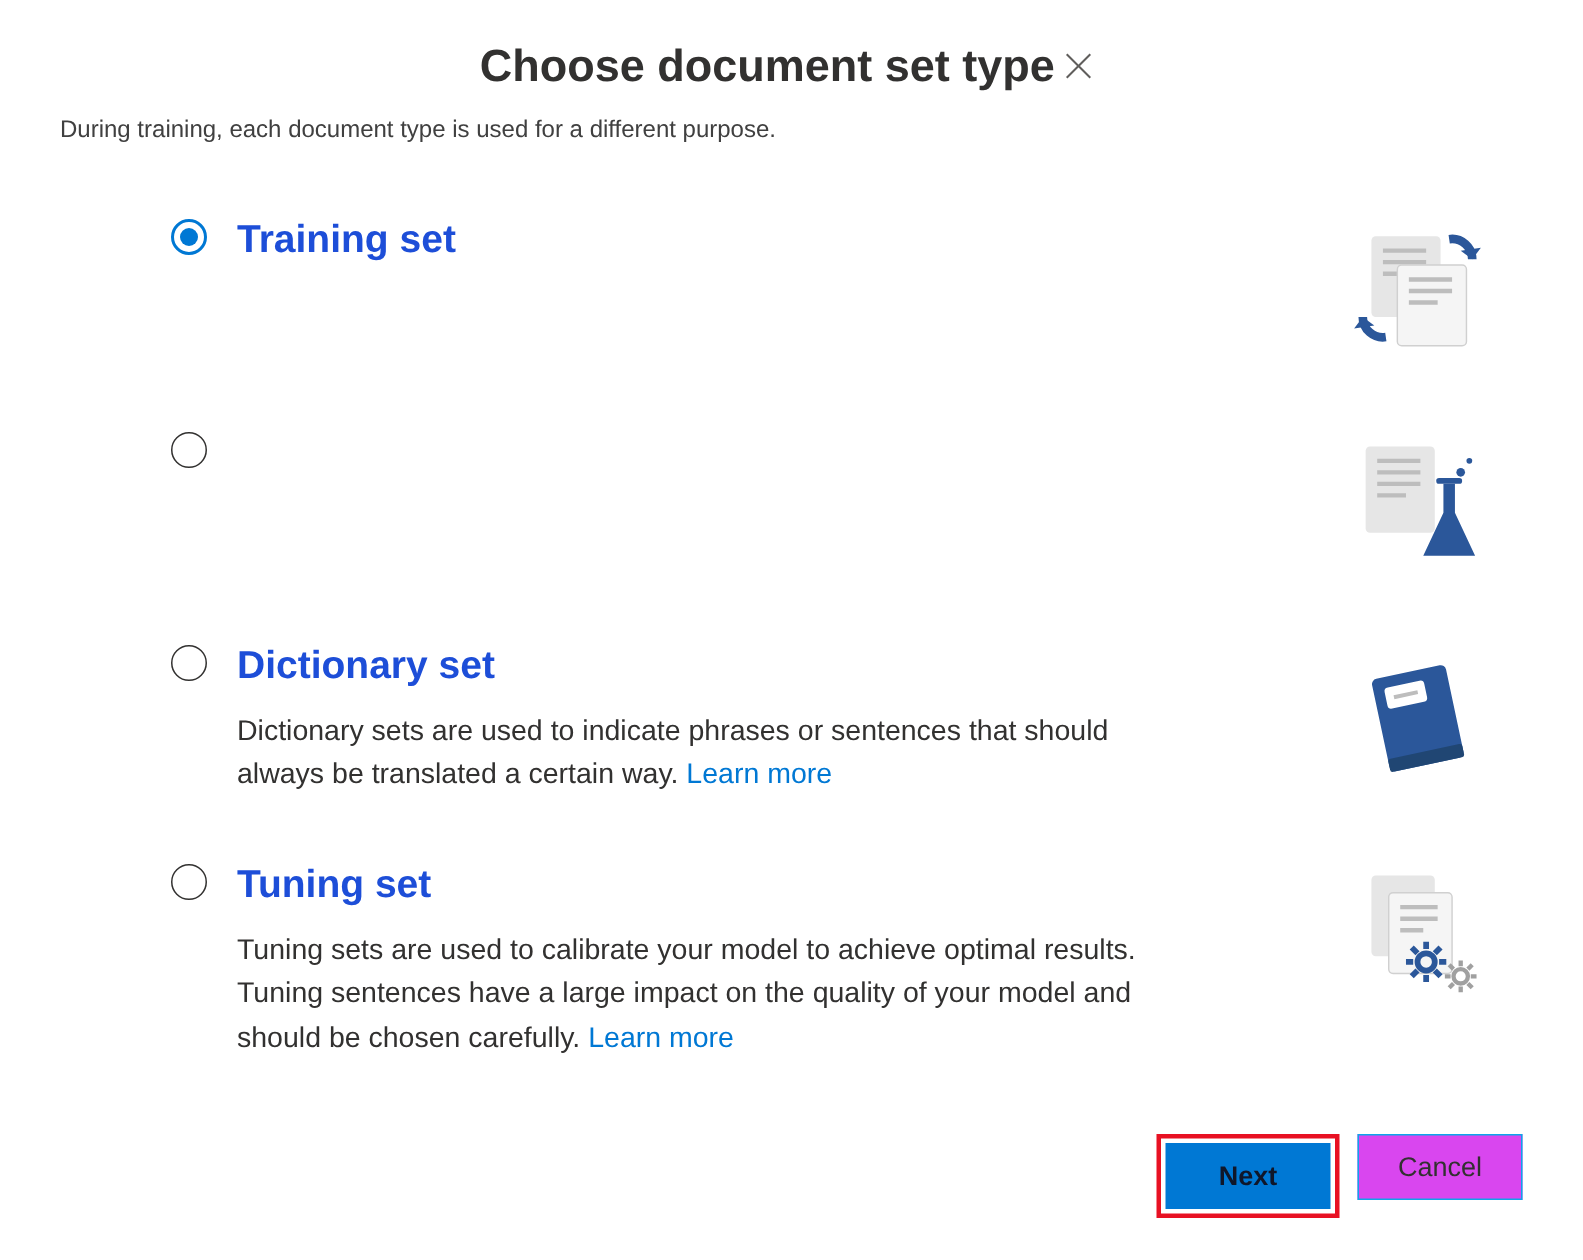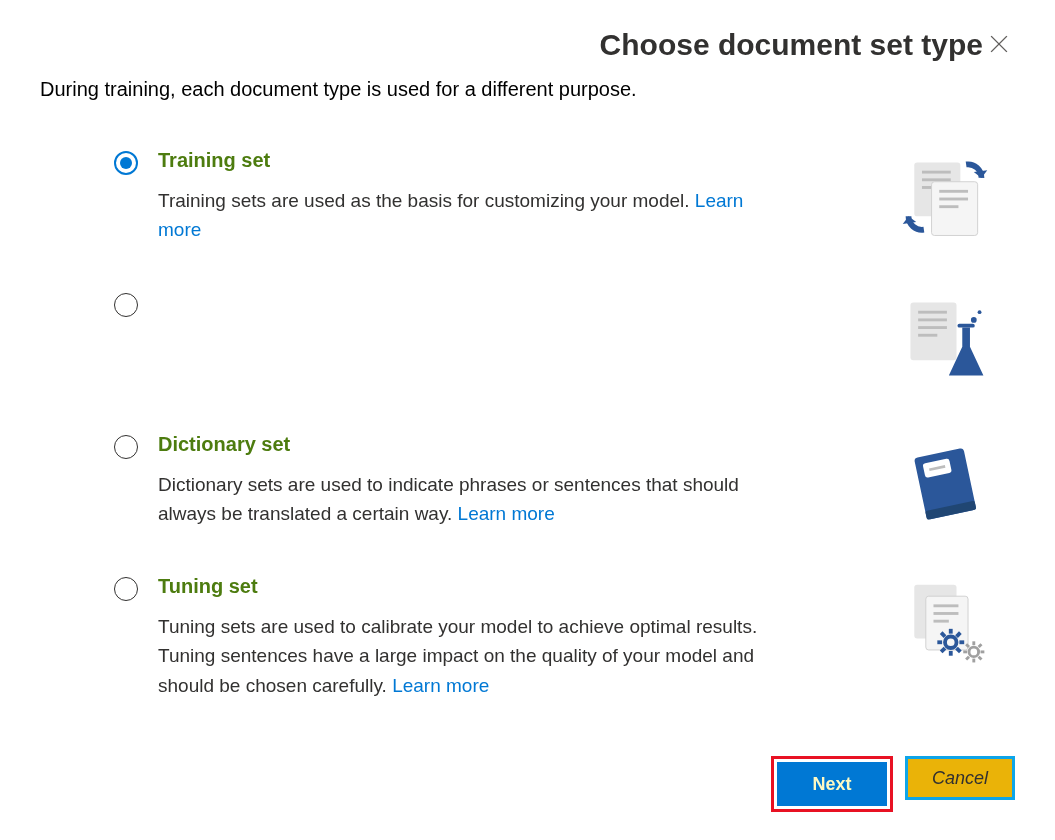--- a/index.html
+++ b/index.html
@@ -17,21 +17,21 @@
     }
     .dialog {
       width: 100%;
       height: 100%;
       padding: 28px 40px 28px 40px;
       display: flex;
       flex-direction: column;
     }
     .header-row {
       display: flex;
-      justify-content: flex-end;
+      justify-content: center;
       align-items: flex-start;
     }
     .dialog-title {
       font-size: 30px;
       font-weight: 600;
       color: #323130;
       margin-bottom: 16px;
     }
     .close-btn {
       cursor: pointer;
@@ -40,22 +40,22 @@
       display: flex;
       align-items: center;
       justify-content: center;
       color: #605e5c;
     }
     .close-btn svg {
       width: 18px;
       height: 18px;
     }
     .dialog-subtitle {
-      font-size: 20px;
-      color: #000000;
+      font-size: 16px;
+      color: #404040;
       margin-bottom: 48px;
     }
     .options {
       display: flex;
       flex-direction: column;
       gap: 42px;
       padding-left: 74px;
     }
     .option-row {
       display: flex;
@@ -85,23 +85,23 @@
       border-radius: 50%;
       top: 50%;
       left: 50%;
       transform: translate(-50%, -50%);
     }
     .option-text {
       flex: 1;
       max-width: 600px;
     }
     .option-title {
-      font-size: 20px;
+      font-size: 26px;
       font-weight: 600;
-      color: #4d7c0f;
+      color: #1d4ed8;
       margin-bottom: 14px;
     }
     .option-desc {
       font-size: 19px;
       line-height: 1.55;
       color: #323130;
     }
     .learn-more {
       color: #0078d4;
       cursor: pointer;
@@ -129,33 +129,32 @@
       height: 44px;
       font-size: 18px;
       cursor: pointer;
       font-family: inherit;
       display: flex;
       align-items: center;
       justify-content: center;
     }
     .btn-primary {
       background: #0078d4;
-      color: #fef9c3;
+      color: #0f172a;
       border: none;
       font-weight: 600;
     }
     .btn-primary-wrap {
       border: 3px solid #e81123;
       padding: 3px;
     }
     .btn-secondary {
-      background: #eab308;
-      color: #323130;
-      border: 3px solid #0ea5e9;
-      font-style: italic;
+      background: #d946ef;
+      color: #323130;
+      border: 1px solid #0ea5e9;
     }
   </style>
 </head>
 <body>
 
 <div class="dialog">
 
   <div class="header-row">
     <h1 class="dialog-title">Choose document set type</h1>
     <div class="close-btn">
@@ -167,23 +166,20 @@
   </div>
 
   <p class="dialog-subtitle">During training, each document type is used for a different purpose.</p>
 
   <div class="options">
 
     <div class="option-row">
       <div class="radio selected"></div>
       <div class="option-text">
         <div class="option-title">Training set</div>
-        <div class="option-desc">
-          <span>Training sets are used as the basis for customizing your model. </span><a class="learn-more">Learn more</a>
-        </div>
       </div>
       <div class="option-icon">
         <svg viewBox="0 0 100 100" width="96" height="96">
           <rect x="18" y="12" width="48" height="56" rx="3" fill="#e6e6e6"></rect>
           <line x1="26" y1="22" x2="56" y2="22" stroke="#bdbdbd" stroke-width="3"></line>
           <line x1="26" y1="30" x2="56" y2="30" stroke="#bdbdbd" stroke-width="3"></line>
           <line x1="26" y1="38" x2="46" y2="38" stroke="#bdbdbd" stroke-width="3"></line>
           <rect x="36" y="32" width="48" height="56" rx="3" fill="#f5f5f5" stroke="#d0d0d0" stroke-width="1"></rect>
           <line x1="44" y1="42" x2="74" y2="42" stroke="#bdbdbd" stroke-width="3"></line>
           <line x1="44" y1="50" x2="74" y2="50" stroke="#bdbdbd" stroke-width="3"></line>

